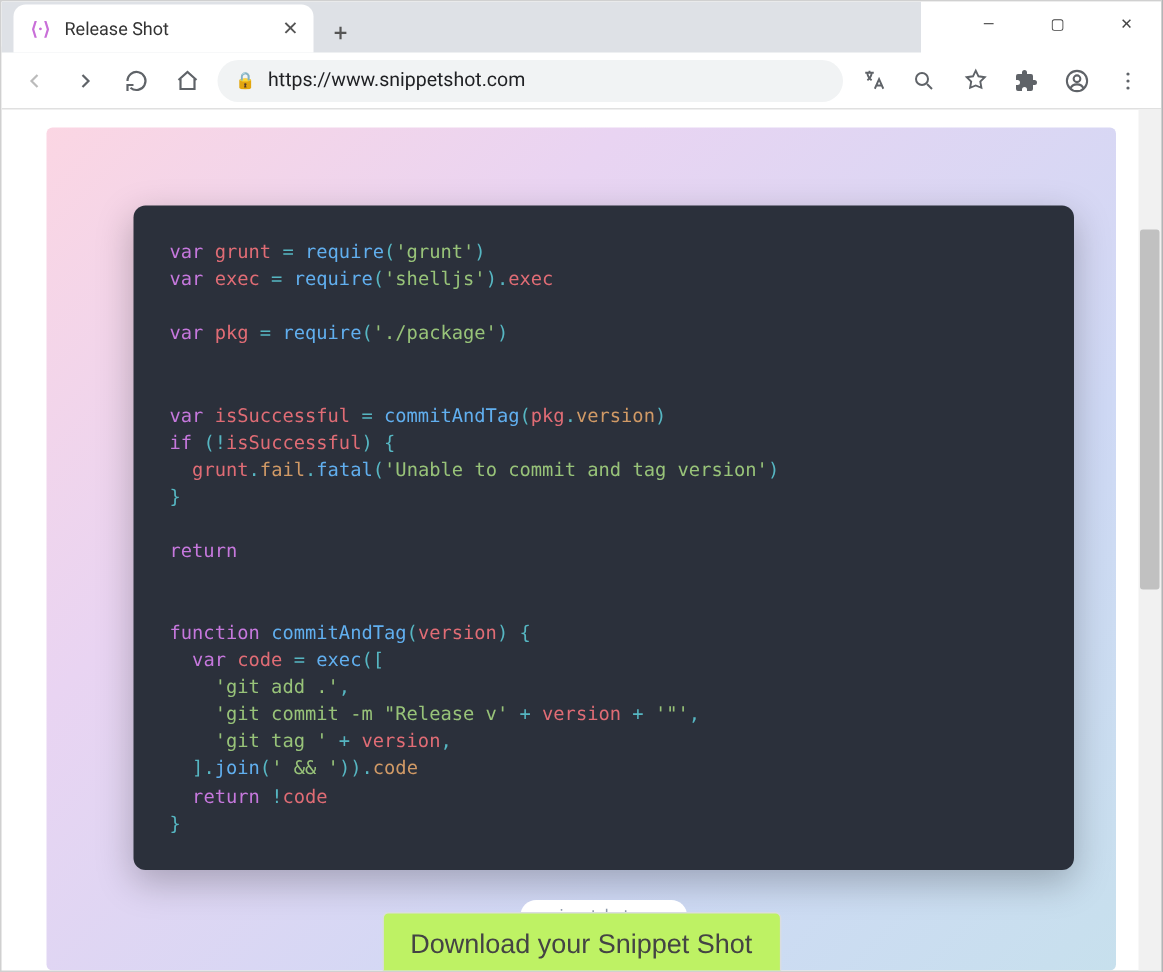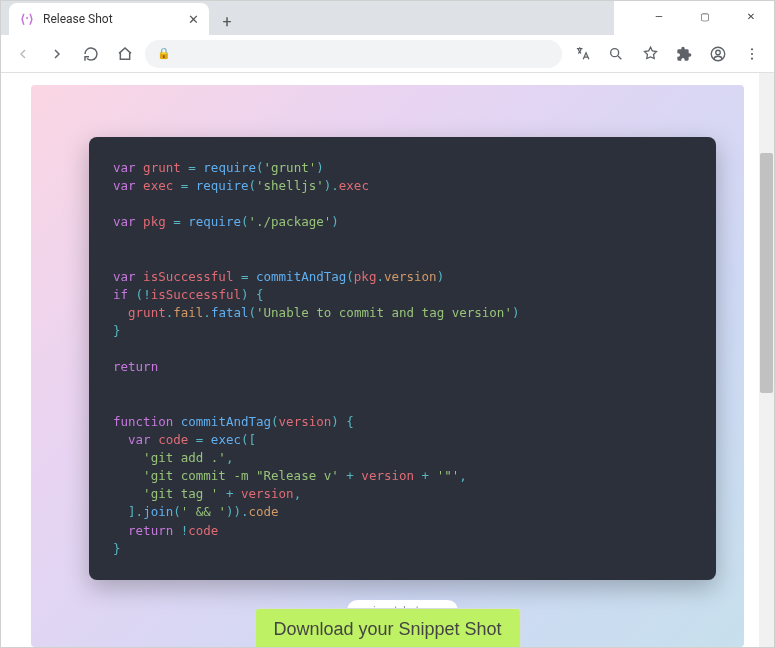--- a/index.html
+++ b/index.html
@@ -203,20 +203,21 @@
       </svg>
     </div>
   <div class="tbtn">
       <svg width="16" height="16" viewBox="0 0 24 24" fill="none" stroke="currentColor" stroke-width="2.2">
         <path d="M3 11l9-8 9 8"></path>
         <path d="M5 10v10h14V10"></path>
       </svg>
     </div>
   <div class="omnibox">
     <span class="lock">🔒</span>
+    <span>https://www.snippetshot.com</span>
   </div>
   <div class="tbtn">
       <svg width="17" height="17" viewBox="0 0 24 24" fill="none" stroke="currentColor" stroke-width="1.8">
         <path d="M4 5h8M8 3v2M6 5c0 4 4 7 4 7M10 5c0 4-4 7-4 7"></path>
         <path d="M13 20l4-9 4 9M14.5 17h5"></path>
       </svg>
     </div>
   <div class="tbtn">
       <svg width="16" height="16" viewBox="0 0 24 24" fill="none" stroke="currentColor" stroke-width="2">
         <circle cx="10" cy="10" r="6"></circle>

